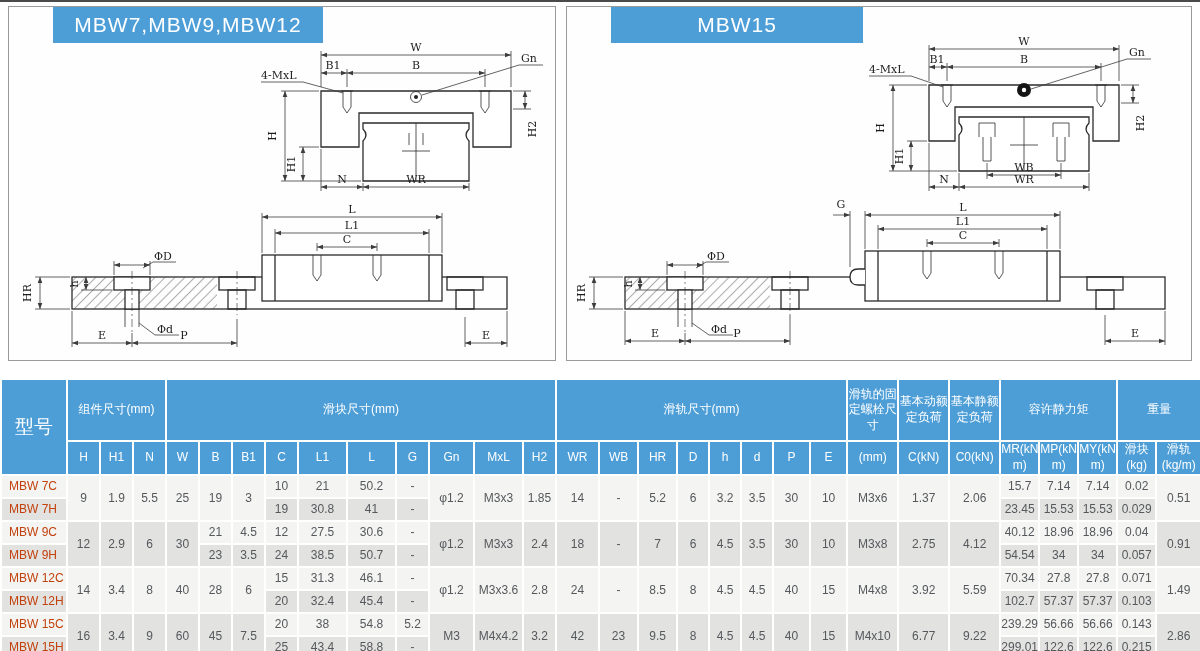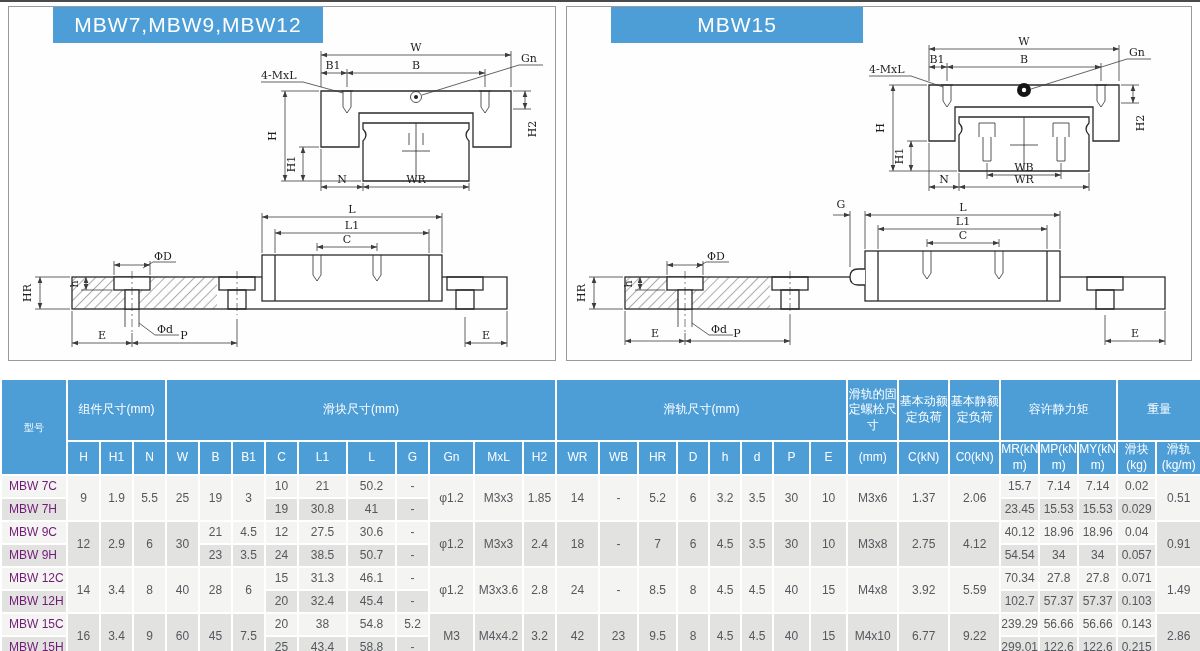--- a/index.html
+++ b/index.html
@@ -19,25 +19,25 @@
   .lnf{stroke:#2b2b2b;stroke-width:1.3;fill:#fff;}
   .thin{stroke:#2b2b2b;stroke-width:0.8;fill:none;}
   .cl{stroke:#2b2b2b;stroke-width:0.6;stroke-dasharray:8 3 2 3;fill:none;}
   .dim{stroke:#3c3c3c;stroke-width:0.8;fill:none;}
   .dlab{font-family:"DejaVu Serif","Liberation Serif",serif;font-size:11px;fill:#1d1d1d;text-anchor:middle;}
   .dlab.st{text-anchor:start;}
   
   #spec{position:absolute;left:0;top:378px;width:1200px;border-collapse:collapse;table-layout:fixed;}
   #spec th,#spec td{border:2px solid #fff;padding:0;text-align:center;overflow:hidden;}
   #spec th{background:var(--accent,#4D9ED7);color:#fff;font-weight:400;font-size:12px;line-height:1.3;}
-  #spec th.mh{font-size:10px;margin-left:35px;}
+  #spec th.mh{font-size:19px;margin-left:35px;}
   #spec tr.grow th{height:60px;}
   #spec tr.srow th{height:32px;}
   #spec td{font-size:12px;color:#55585c;height:21px;line-height:1.05;}
-  #spec td.model{text-align:left;padding-left:7px;color:#701a75;}
+  #spec td.model{text-align:left;padding-left:7px;color:#c2410c;}
   #spec td.lt{background:var(--lt,#F4F4F2);}
   #spec td.dk{background:var(--dk,#E2E2E0);}
 </style>
 </head>
 <body>
 
 <svg width="0" height="0" style="position:absolute" aria-hidden="true">
   <defs>
     <marker id="ar" viewBox="0 0 9 9" refX="9" refY="4.5" markerWidth="8" markerHeight="8" orient="auto-start-reverse">
       <path d="M0,1 L9,4.5 L0,8 Z" fill="#3c3c3c"></path>

